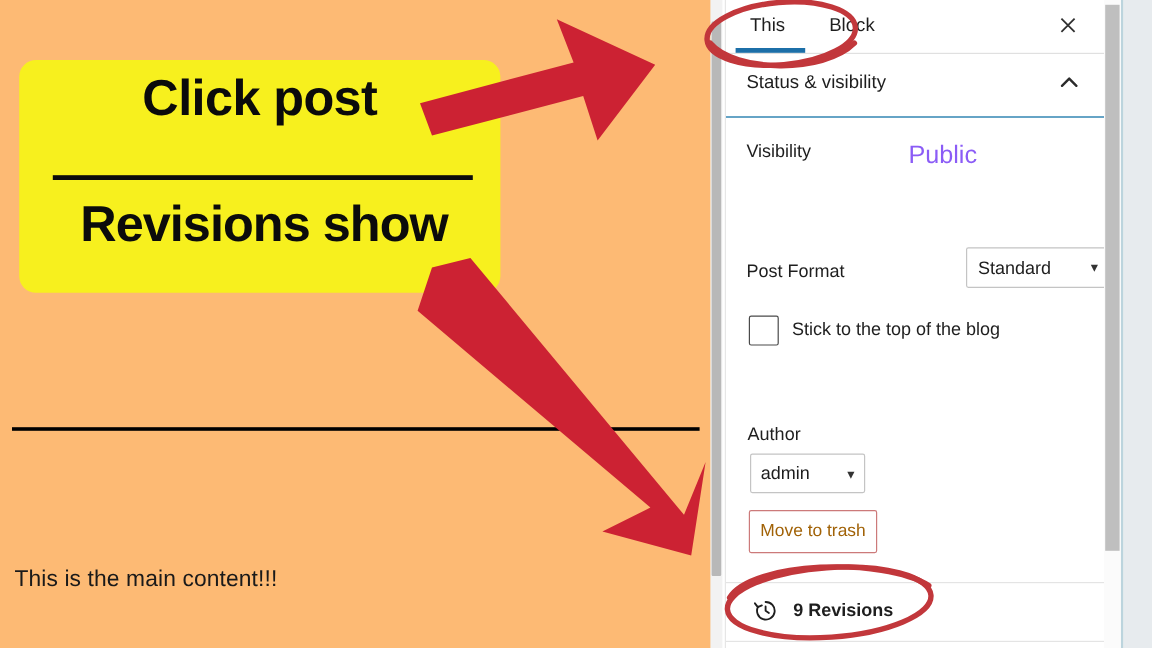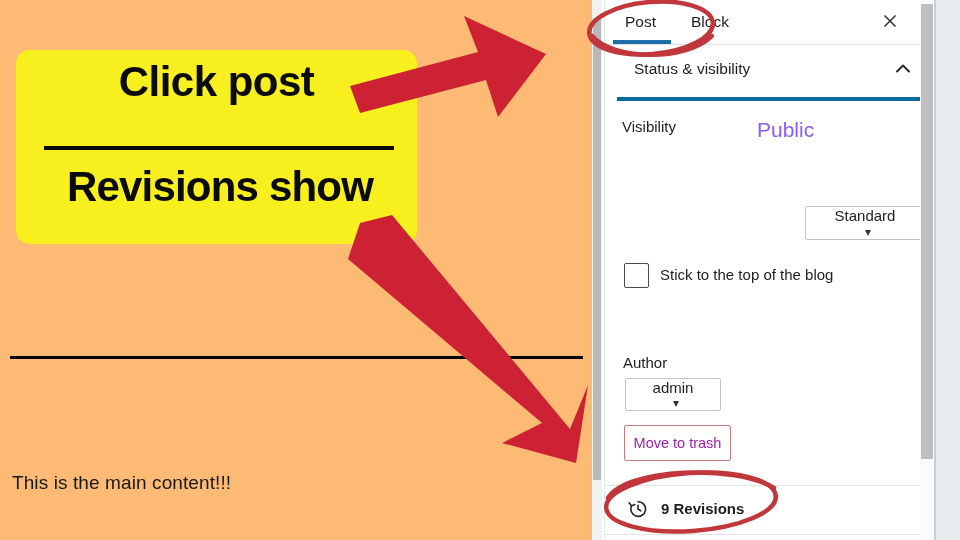--- a/index.html
+++ b/index.html
@@ -82,22 +82,22 @@
     position:absolute;left:8px;top:40px;width:58px;height:4px;background:#1c6fa8;
   }
   .close-btn{
     position:absolute;left:270px;top:6px;width:30px;height:30px;
     display:flex;align-items:center;justify-content:center;
     font-size:17px;color:#303030;cursor:pointer;
   }
 
   
   .section-header{
-    position:absolute;left:12px;top:45px;width:316px;height:52px;
-    border-bottom:4px solid #0369a1;cursor:pointer;background:#fff;
+    position:absolute;left:0;top:45px;width:316px;height:52px;
+    border-bottom:1px solid #0369a1;cursor:pointer;background:#fff;
   }
   .section-header .title{
     position:absolute;left:17px;top:15px;font-size:15.5px;color:#1e1e1e;
   }
   .section-header .chev{
     position:absolute;left:275px;top:13px;width:22px;height:22px;
   }
 
   
   .row{position:absolute;left:0;width:316px;height:44px;}
@@ -105,42 +105,42 @@
   .row .value-link{
     position:absolute;left:152px;top:12px;font-size:21px;color:#8b5cf6;cursor:pointer;
   }
   #row-visibility{top:106px;}
   #row-publish{top:156px;}
   #row-postformat{top:206px;}
 
   .select-box{
     position:absolute;border:1px solid #c4c4c4;border-radius:2px;
     background:#fff;cursor:pointer;display:flex;align-items:center;
-    font-size:15px;color:#1e1e1e;flex-direction:column;
+    font-size:15px;color:#1e1e1e;
   }
   #postformat-select{left:200px;top:206px;width:100px;height:32px;padding:0 9px;justify-content:space-between;}
   #author-select{left:20px;top:378px;width:78px;height:31px;padding:0 8px;justify-content:space-between;}
   .caret{font-size:12px;color:#333;margin-left:6px;}
 
   
   .check-row{position:absolute;left:0;width:316px;height:40px;cursor:pointer;}
   #check-sticky{top:258px;}
   #check-pending{top:306px;}
   .check-box{
     position:absolute;left:19px;top:5px;width:23px;height:23px;
     border:1.6px solid #4a4a4a;border-radius:2px;background:#fff;
   }
   .check-label{position:absolute;left:55px;top:8px;font-size:15px;color:#1e1e1e;}
 
   .field-label{position:absolute;left:18px;top:354px;font-size:15px;color:#1e1e1e;}
 
   .trash-btn{
     position:absolute;left:19px;top:425px;width:105px;height:34px;
     border:1px solid #cc7a7a;border-radius:2px;background:#fff;
-    color:#a21caf;font-size:14.5px;
+    color:#a16207;font-size:14.5px;
     display:flex;align-items:center;justify-content:center;cursor:pointer;
     font-family:"Liberation Sans", sans-serif;
   }
 
   .panel-sep{position:absolute;left:0;top:485px;width:316px;height:1px;background:#e4e4e4;}
   .panel-sep2{position:absolute;left:0;top:534px;width:316px;height:1px;background:#e4e4e4;}
 
   .revisions-row{
     position:absolute;left:0;top:486px;width:316px;height:48px;cursor:pointer;
   }
@@ -181,21 +181,21 @@
     <polygon points="30,8 62,0 240,214 258,170 246,248 172,228 212,208 18,44" fill="#cc2233"></polygon>
   </svg>
 
   <div class="panel-scrollbar-left">
     <div class="thumb"></div>
   </div>
 
   <div class="sidebar">
 
     <div class="tab-bar">
-      <div class="tab" id="tab-post">Post</div>
+      <div class="tab" id="tab-post">This</div>
       <div class="tab" id="tab-block">Block</div>
       <div class="tab-underline"></div>
       <div class="close-btn">
         <svg width="14" height="14" viewBox="0 0 14 14">
           <path d="M1.5 1.5 L12.5 12.5 M12.5 1.5 L1.5 12.5" stroke="#303030" stroke-width="1.5" fill="none"></path>
         </svg>
       </div>
     </div>
 
     <div class="section-header">
@@ -206,20 +206,23 @@
         </svg>
       </div>
     </div>
 
     <div class="row" id="row-visibility">
       <div class="label">Visibility</div>
       <div class="value-link">Public</div>
     </div>
 
 
+    <div class="row" id="row-postformat">
+      <div class="label">Post Format</div>
+    </div>
     <div class="select-box" id="postformat-select">
       <span>Standard</span>
       <span class="caret">▾</span>
     </div>
 
     <div class="check-row" id="check-sticky">
       <div class="check-box"></div>
       <div class="check-label">Stick to the top of the blog</div>
     </div>
 

